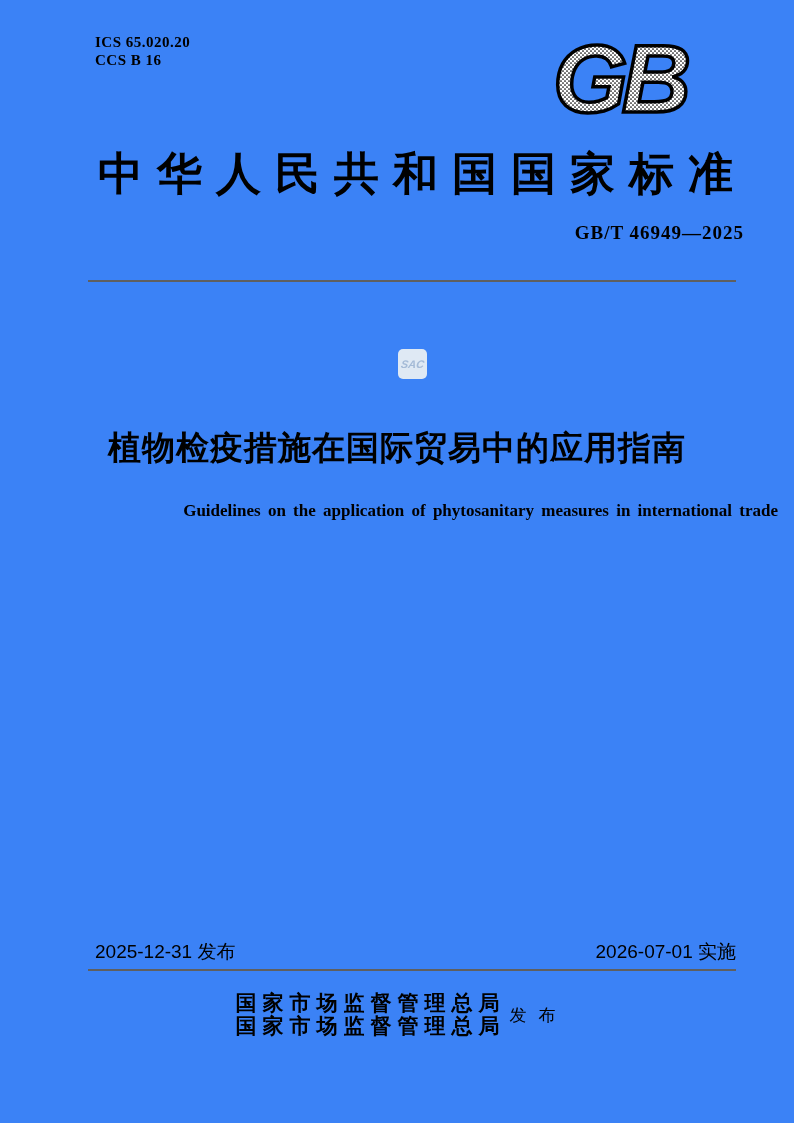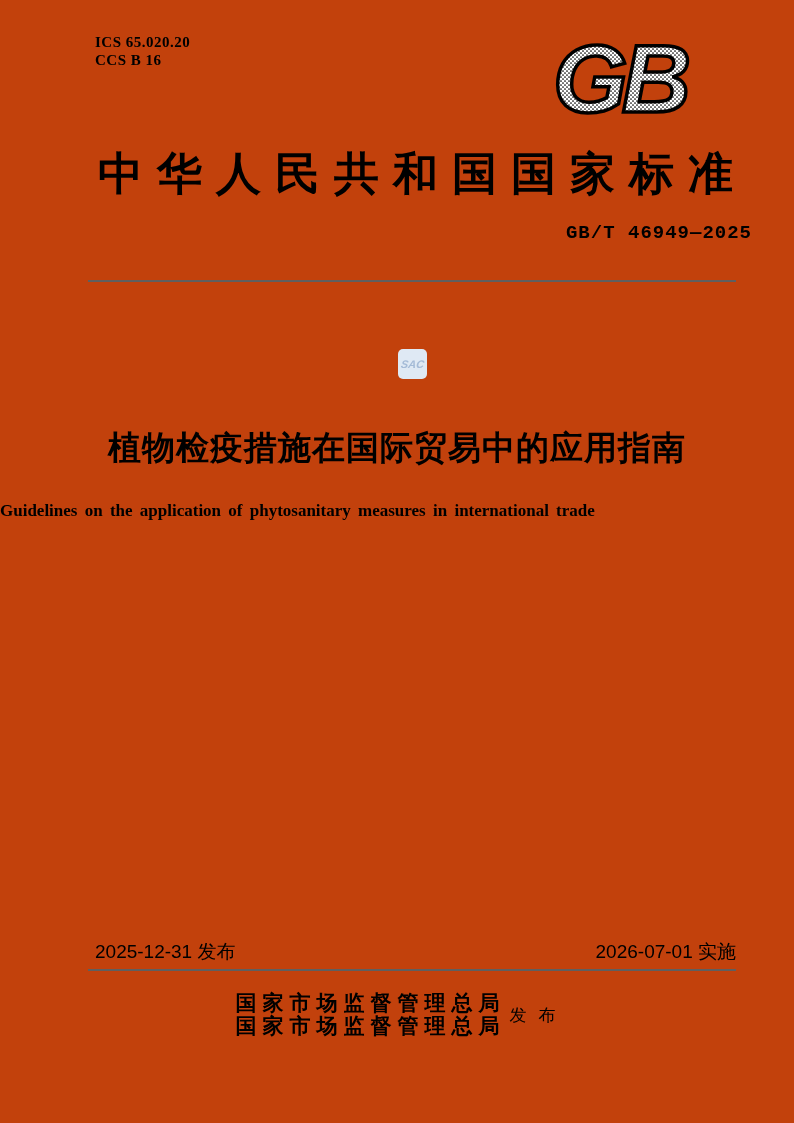--- a/index.html
+++ b/index.html
@@ -5,21 +5,21 @@
   html, body {
     margin: 0;
     padding: 0;
     background: #ffffff;
     font-family: "Liberation Serif", serif;
   }
   .page {
     position: relative;
     width: 794px;
     height: 1123px;
-    background: #c2410c;
+    background: #3b82f6;
     overflow: hidden;
   }
 
   
   .ics-block {
     position: absolute;
     left: 95px;
     top: 33px;
     font-family: "Liberation Serif", serif;
     font-weight: bold;
@@ -48,23 +48,23 @@
     font-weight: bold;
     font-size: 45px;
     letter-spacing: 14px;
     white-space: nowrap;
     color: #000;
     margin-left: 8px;
   }
 
   .std-number {
     position: absolute;
-    right: 42px;
+    right: 50px;
     top: 222px;
-    font-family: Liberation Mono, monospace;
+    font-family: Liberation Serif, serif;
     font-weight: bold;
     font-size: 19px;
     letter-spacing: 1px;
     color: #000;
     text-align: right;
   }
 
   .rule {
     position: absolute;
     left: 88px;
@@ -108,21 +108,21 @@
     font-size: 33px;
     letter-spacing: 1px;
     color: #000;
   }
 
   .title-en {
     position: absolute;
     left: 0;
     right: 16px;
     top: 501px;
-    text-align: left;
+    text-align: right;
     font-family: "Liberation Serif", serif;
     font-weight: bold;
     font-size: 17px;
     word-spacing: 3px;
     color: #000;
   }
 
   .dates-row {
     position: absolute;
     left: 95px;

